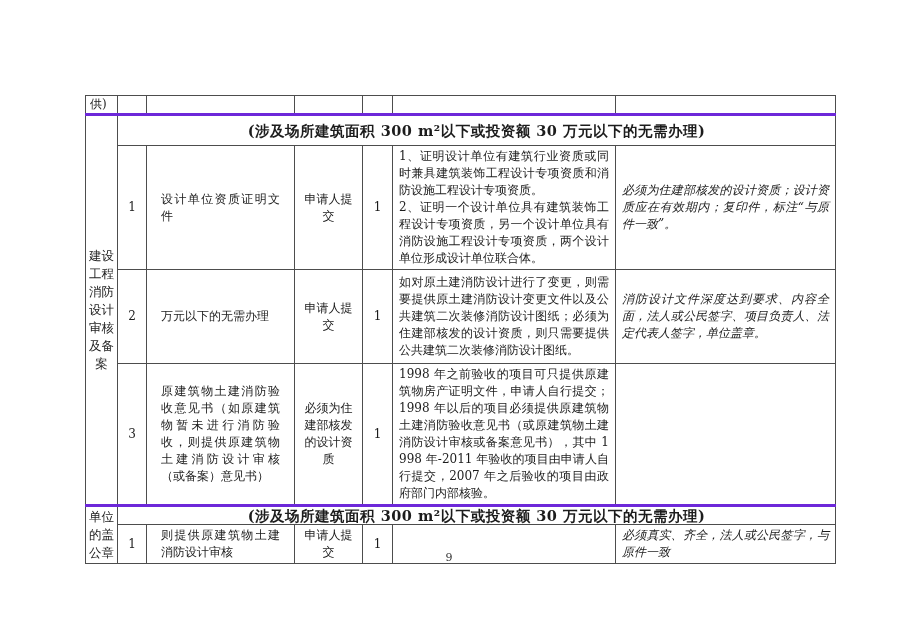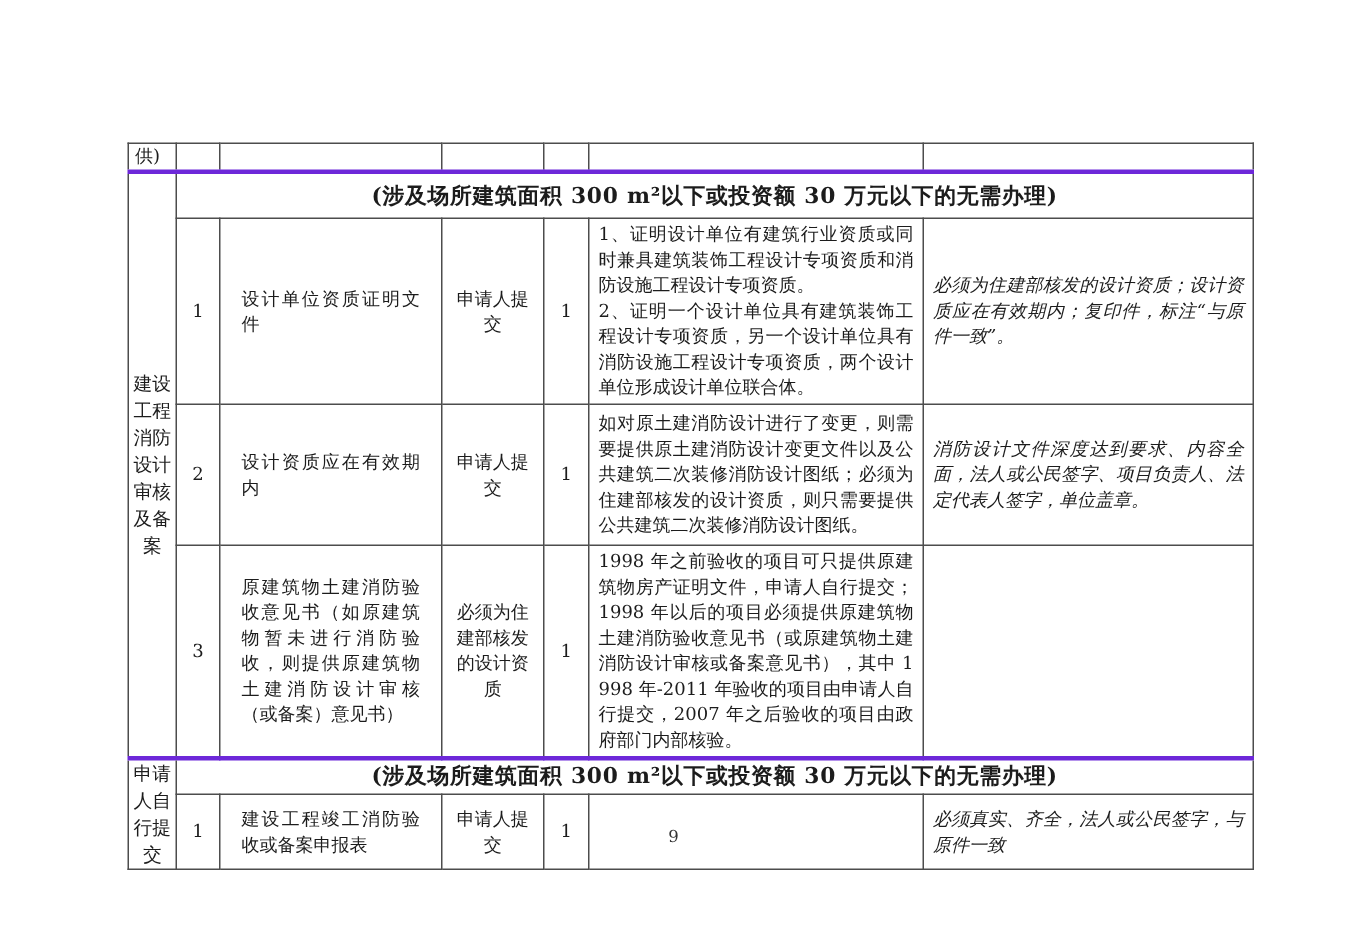--- a/index.html
+++ b/index.html
@@ -79,44 +79,44 @@
       <td class="name">设计单位资质证明文件</td>
       <td class="source">申请人提交</td>
       <td class="count">1</td>
       <td class="desc">1、证明设计单位有建筑行业资质或同时兼具建筑装饰工程设计专项资质和消防设施工程设计专项资质。
 2、证明一个设计单位具有建筑装饰工程设计专项资质，另一个设计单位具有消防设施工程设计专项资质，两个设计单位形成设计单位联合体。</td>
       <td class="remarks">必须为住建部核发的设计资质；设计资质应在有效期内；复印件，标注“与原件一致”。</td>
     </tr>
 
     <tr class="r-2">
       <td class="seq">2</td>
-      <td class="name">设计资质应在有效期内</td>
+      <td class="name">万元以下的无需办理</td>
       <td class="source">申请人提交</td>
       <td class="count">1</td>
       <td class="desc">如对原土建消防设计进行了变更，则需要提供原土建消防设计变更文件以及公共建筑二次装修消防设计图纸；必须为住建部核发的设计资质，则只需要提供公共建筑二次装修消防设计图纸。</td>
       <td class="remarks">消防设计文件深度达到要求、内容全面，法人或公民签字、项目负责人、法定代表人签字，单位盖章。</td>
     </tr>
 
     <tr class="r-3">
       <td class="seq">3</td>
       <td class="name">原建筑物土建消防验收意见书（如原建筑物暂未进行消防验收，则提供原建筑物土建消防设计审核（或备案）意见书）</td>
       <td class="source">必须为住建部核发的设计资质</td>
       <td class="count">1</td>
       <td class="desc">1998 年之前验收的项目可只提供原建筑物房产证明文件，申请人自行提交；1998 年以后的项目必须提供原建筑物土建消防验收意见书（或原建筑物土建消防设计审核或备案意见书），其中 1998 年-2011 年验收的项目由申请人自行提交，2007 年之后验收的项目由政府部门内部核验。</td>
       <td class="remarks"></td>
     </tr>
 
     <tr class="r-banner2 thick">
-      <td class="section-header" rowspan="2">申请人自行提交</td>
+      <td class="section-header" rowspan="2">单位的盖公章</td>
       <td class="banner" colspan="6">(涉及场所建筑面积 300 m²以下或投资额 30 万元以下的无需办理)</td>
     </tr>
 
     <tr class="r-4">
       <td class="seq">1</td>
-      <td class="name">建设工程竣工消防验收或备案申报表</td>
+      <td class="name">则提供原建筑物土建消防设计审核</td>
       <td class="source">申请人提交</td>
       <td class="count">1</td>
       <td class="desc"></td>
       <td class="remarks">必须真实、齐全，法人或公民签字，与原件一致</td>
     </tr>
   </tbody>
     </table>
 
   <div class="page-number">9</div>
 </div>

